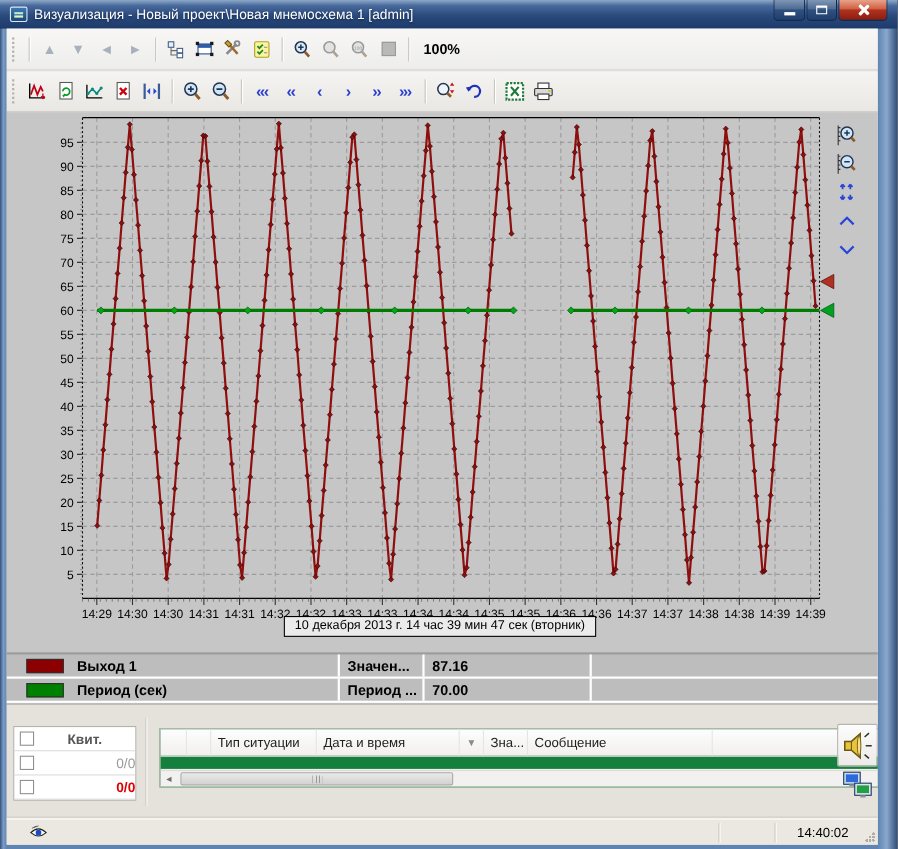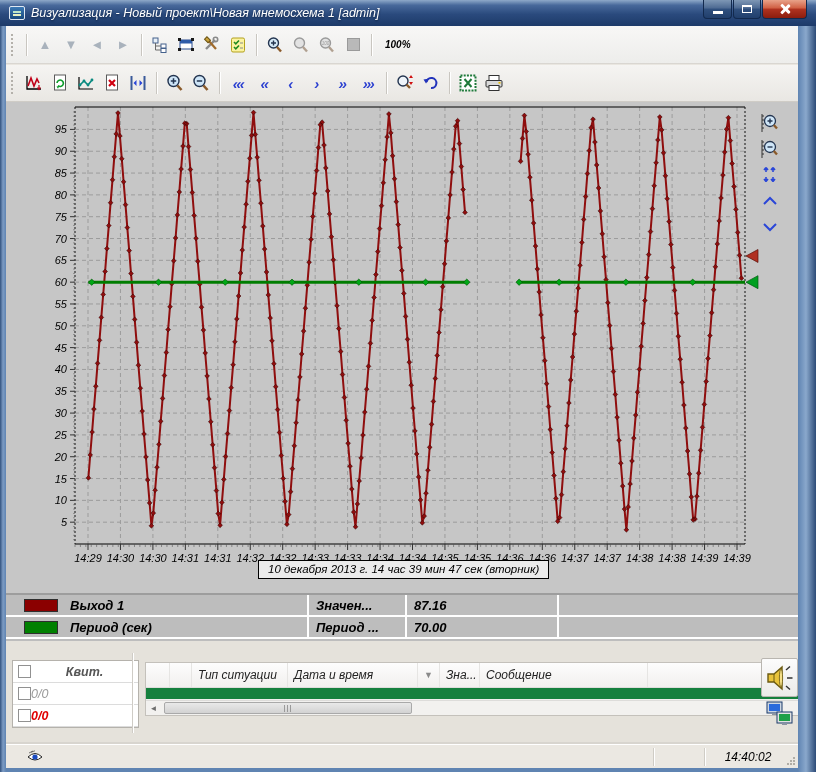--- a/index.html
+++ b/index.html
@@ -1,18 +1,18 @@
 <!DOCTYPE html>
 <html><head>
 <meta charset="utf-8">
 <style>
   html,body{margin:0;padding:0;background:#6b6b6b;font-family:"Liberation Sans",sans-serif;}
   *{box-sizing:border-box;}
   .win{position:relative;width:816px;height:772px;overflow:hidden;
-       background:linear-gradient(90deg,#32527e 0,#7d9cc4 3px,#5f84b2 6px,#5f84b2 798px,#8aa8cc 806px,#2d4c78 816px);font-style:italic;}
+       background:linear-gradient(90deg,#32527e 0,#7d9cc4 3px,#5f84b2 6px,#5f84b2 798px,#8aa8cc 806px,#2d4c78 816px);}
   .titlebar{position:absolute;left:0;top:0;width:816px;height:26px;
        background:linear-gradient(#8ea9c9 0,#48699b 20%,#2a4a7d 55%,#1d3a69 100%);
        display:flex;align-items:center;color:#fff;font-size:12.5px;}
   .appicon{width:16px;height:14px;margin:0 6px 0 9px;border:1px solid #dfe8f2;border-radius:2px;
        background:linear-gradient(#3b79b5,#174a7e);position:relative;}
   .appicon::after{content:"";position:absolute;left:3px;top:4px;width:8px;height:2px;background:#bfe8c8;box-shadow:0 3px 0 #e8f2bf;}
   .title-text{text-shadow:0 1px 2px #102344;white-space:nowrap;}
   .caption-btns{position:absolute;right:9px;top:0;display:flex;}
   .cap-btn{height:19px;border:1px solid #12294d;border-top:none;display:flex;align-items:center;justify-content:center;
        background:linear-gradient(#7e97b5 0,#4d6a92 45%,#30507e 50%,#213f6c 100%);border-radius:0 0 4px 4px;margin-left:1px;}
@@ -30,48 +30,48 @@
   .menubar{position:absolute;left:0;top:0;width:792px;height:38px;background:linear-gradient(#f8f7f6,#ededeb);
        border-bottom:1px solid #d9d6d1;display:flex;align-items:center;font-size:12.5px;color:#1a1a1a;}
   .trendbar{position:absolute;left:0;top:39px;width:792px;height:37px;background:linear-gradient(#f5f4f2,#e9e7e3);
        border-bottom:1px solid #cfccc6;display:flex;align-items:center;}
   .grip{width:3px;height:22px;margin:0 7px 0 5px;border-left:2px dotted #b4b1ab;}
   .menu-item{padding:4px 8px;cursor:default;}
   .tb-sep{width:1px;height:22px;background:#c9c6c0;margin:0 5px;box-shadow:1px 0 0 #fff;}
   .tb-btn{min-width:24px;height:24px;display:flex;align-items:center;justify-content:center;margin:0 1px;border-radius:2px;}
   .nav-arrow{font-size:13px;color:#a9b2bc;}
   .chev{font-weight:bold;color:#2a3fd0;font-size:15px;letter-spacing:-1.5px;padding:0 3px;}
-  .zoom-pct{font-weight:bold;font-size:10px;padding:0 8px;color:#000;}
+  .zoom-pct{font-weight:bold;font-size:13px;padding:0 8px;color:#000;}
   .gray-sq{width:13px;height:13px;background:#b9b9b9;border:1px solid #9a9a9a;}
 
   
   .chart-section{position:absolute;left:0;top:76px;width:792px;height:491px;background:#c6c6c6;}
   .right-tools{position:absolute;left:749px;top:8px;width:30px;display:flex;flex-direction:column;align-items:center;}
   .rt-btn{width:26px;height:26px;display:flex;align-items:center;justify-content:center;}
   .trend-tooltip{position:absolute;left:252px;top:458px;height:19px;padding:2px 9px;background:#ebebeb;
        border:1px solid #000;font-size:11.5px;color:#000;white-space:nowrap;}
 
   
   .legend{position:absolute;left:0;top:567px;width:792px;height:48px;background:#bdbdbd;border-top:2px solid #9d9d9d;}
   .lg-row{display:flex;height:22px;align-items:center;border-bottom:2px solid #fff;font-size:13px;font-weight:bold;color:#000;}
   .lg-c1{width:64px;display:flex;align-items:center;padding-left:18px;height:100%;}
   .lg-swatch{width:34px;height:13px;border:1px solid #2e2e2e;}
   .lg-name{width:237px;height:100%;display:flex;align-items:center;}
   .lg-label{width:77px;height:100%;display:flex;align-items:center;border-left:2px solid #fff;padding-left:7px;}
-  .lg-value{width:152px;height:100%;display:flex;align-items:center;border-left:2px solid #fff;padding-left:7px;margin-left:21px;}
+  .lg-value{width:152px;height:100%;display:flex;align-items:center;border-left:2px solid #fff;padding-left:7px;}
   .lg-fill{flex:1;height:100%;border-left:2px solid #fff;}
 
   
   .alarm-panel{position:absolute;left:0;top:615px;width:792px;height:103px;background:#e5e2db;}
-  .ack-table{position:absolute;left:6px;top:19px;width:127px;height:68px;background:#fff;border:1px solid #b5b2ac;font-size:12.5px;}
+  .ack-table{position:absolute;left:6px;top:19px;width:112px;height:68px;background:#fff;border:1px solid #b5b2ac;font-size:12.5px;}
   .ack-row{display:flex;align-items:center;height:22px;border-bottom:1px solid #dcdcdc;}
   .ack-row .cb{margin-left:5px;}
   .cb{width:13px;height:13px;background:#fff;border:1px solid #919191;}
   .ack-head{flex:1;text-align:center;font-weight:bold;color:#555;}
-  .ack-val{flex:1;text-align:left;padding-right:0;color:#9a9a9a;}
+  .ack-val{flex:1;text-align:right;padding-right:0;color:#9a9a9a;}
   .ack-val.red{color:#e00000;font-weight:bold;}
   .ack-div{position:absolute;left:126px;top:12px;width:1px;height:80px;background:#cfccc6;box-shadow:1px 0 0 #fff;}
 
   .alarm-table{position:absolute;left:139px;top:21px;width:718px;height:54px;background:#15803d;border:1px solid #c4c1bb;}
   .al-header{display:flex;height:25px;background:linear-gradient(#fdfdfd,#f1f0ee);border-bottom:1px solid #dedddb;
        font-size:12px;color:#222;}
   .al-hcell{display:flex;align-items:center;padding-left:6px;border-right:1px solid #e6e5e3;height:100%;white-space:nowrap;overflow:hidden;}
   .al-row-empty{height:12px;border-bottom:1px solid #f0efed;}
   .al-scroll{position:absolute;left:0;bottom:0;width:100%;height:15px;background:#f2f1ef;border-top:1px solid #dddcda;display:flex;align-items:center;}
   .sc-arrow{width:15px;height:14px;display:flex;align-items:center;justify-content:center;font-size:8px;color:#6e6e6e;}

